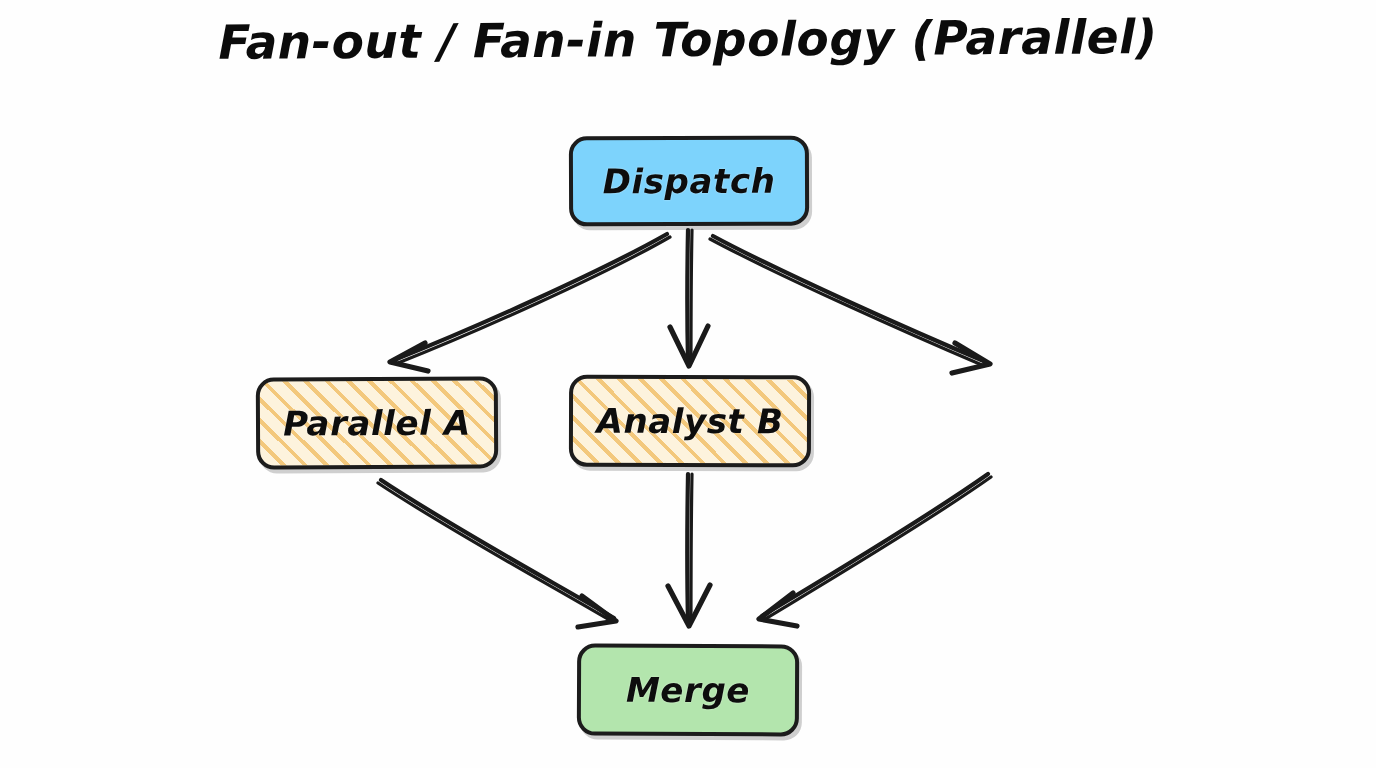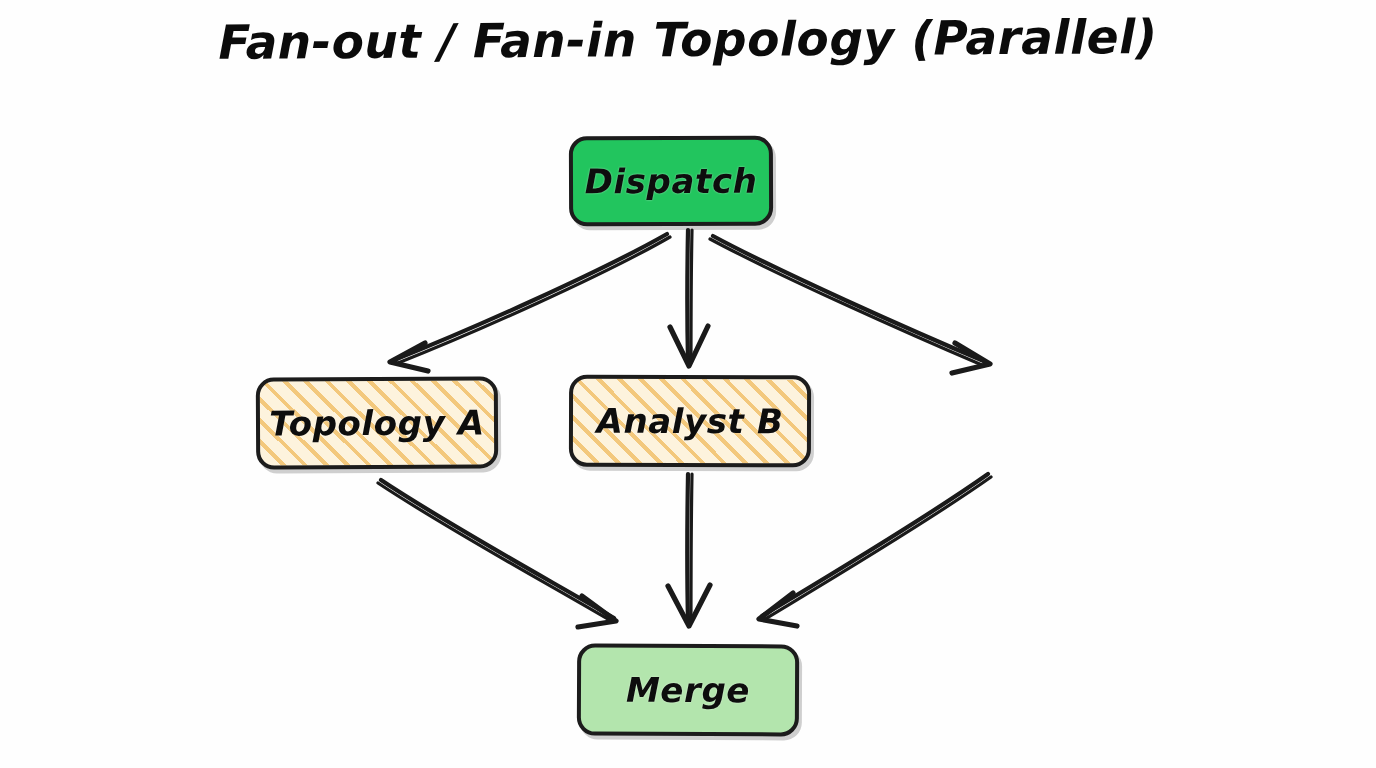--- a/index.html
+++ b/index.html
@@ -75,22 +75,22 @@
     font-weight: 700;
     font-style: italic;
     color: #0d0d0d;
     letter-spacing: 0.6px;
     white-space: nowrap;
     text-shadow: 0 0 2px rgba(255,255,255,0.55);
   }
 
   #node-dispatch {
     left: 569px;  top: 136px;
-    width: 204px; height: 90px;
-    background: #22c55e;
+    width: 240px; height: 90px;
+    background: #7dd3fc;
     transform: rotate(-0.2deg);
   }
   #node-merge {
     left: 577px;  top: 644px;
     width: 222px; height: 92px;
     background: #b3e5ad;
     transform: rotate(0.25deg);
   }
 
   .node-hatched {
@@ -162,21 +162,21 @@
       <path d="M991,477 C923,525 818,587 765,619" stroke-width="3.2"></path>
       <polyline points="793,593 759,619 797,626" stroke-width="5.2"></polyline>
     </g>
   </svg>
 
   <div class="node" id="node-dispatch">
     <span class="node-label">Dispatch</span>
   </div>
 
   <div class="node node-hatched" id="node-analyst-a">
-    <span class="node-label">Topology A</span>
+    <span class="node-label">Parallel A</span>
   </div>
 
   <div class="node node-hatched" id="node-analyst-b">
     <span class="node-label">Analyst B</span>
   </div>
 
 
   <div class="node" id="node-merge">
     <span class="node-label">Merge</span>
   </div>

